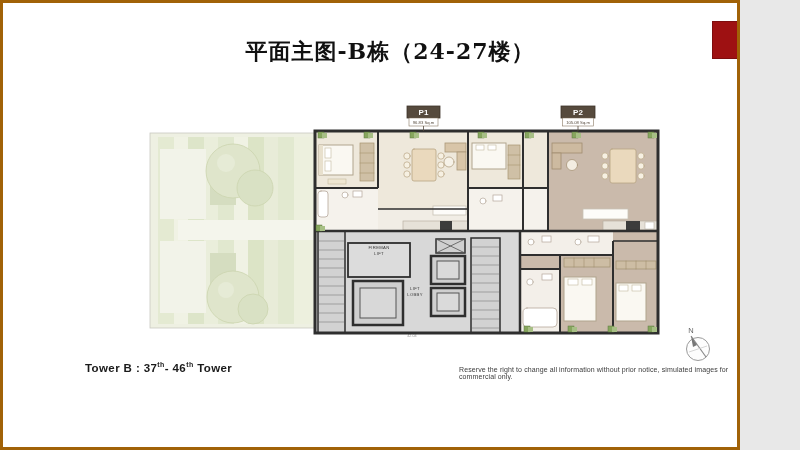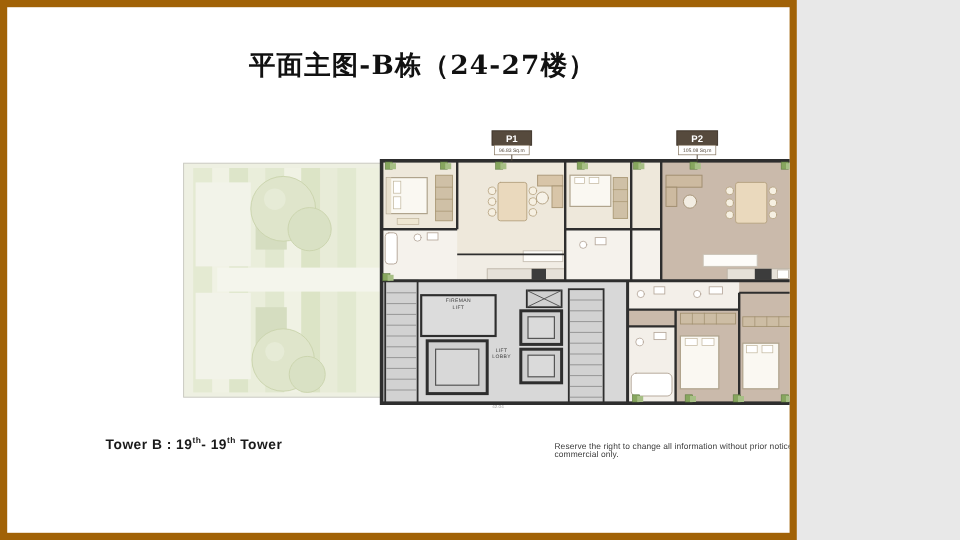--- a/index.html
+++ b/index.html
@@ -1,18 +1,18 @@
 <!DOCTYPE html>
 <html><head>
 <meta charset="utf-8">
 <style>
   html,body{margin:0;padding:0;background:#e8e8e8;}
   .page{
-    position:relative;width:664px;height:450px;background:#ffffff;
-    border:6px solid #a16207;box-sizing:border-box;overflow:hidden;
+    position:relative;width:740px;height:450px;background:#ffffff;
+    border:3px solid #a16207;box-sizing:border-box;overflow:hidden;
     font-family:"Liberation Sans",sans-serif;
   }
   .title{
     position:absolute;top:34px;left:40px;right:0;margin:0;
     text-align:center;font-family:"DejaVu Serif",serif;
     font-size:22px;font-weight:600;color:#111;letter-spacing:1px;
   }
   .accent-block{
     position:absolute;left:709px;top:18px;width:57px;height:36px;
     background:#9e1112;border:1px solid #7e0d0e;
@@ -341,17 +341,17 @@
   <div class="compass">
     <svg width="44" height="44" viewBox="0 0 44 44">
       <text x="14" y="10" font-size="7.5" fill="#666666" text-anchor="middle">N</text>
       <circle cx="21" cy="26" r="11.5" fill="#fdfdfd" stroke="#9a9a9a" stroke-width="1"></circle>
       <line x1="29" y1="34" x2="14" y2="13" stroke="#8a8a8a" stroke-width="1.2"></line>
       <polygon points="14,13 20,22 16,24" fill="#777777"></polygon>
       <line x1="12" y1="29" x2="30" y2="23" stroke="#cccccc" stroke-width="0.8"></line>
     </svg>
   </div>
 
-  <div class="footer-left"><span>Tower B : 19</span><sup>th</sup><span>- 19</span><sup>th</sup><span> Tower</span></div>
+  <div class="footer-left"><span>Tower B : 37</span><sup>th</sup><span>- 46</span><sup>th</sup><span> Tower</span></div>
 
   <div class="disclaimer">Reserve the right to change all information without prior notice, simulated images for commercial only.</div>
 
 </div>
 
 </body></html>

